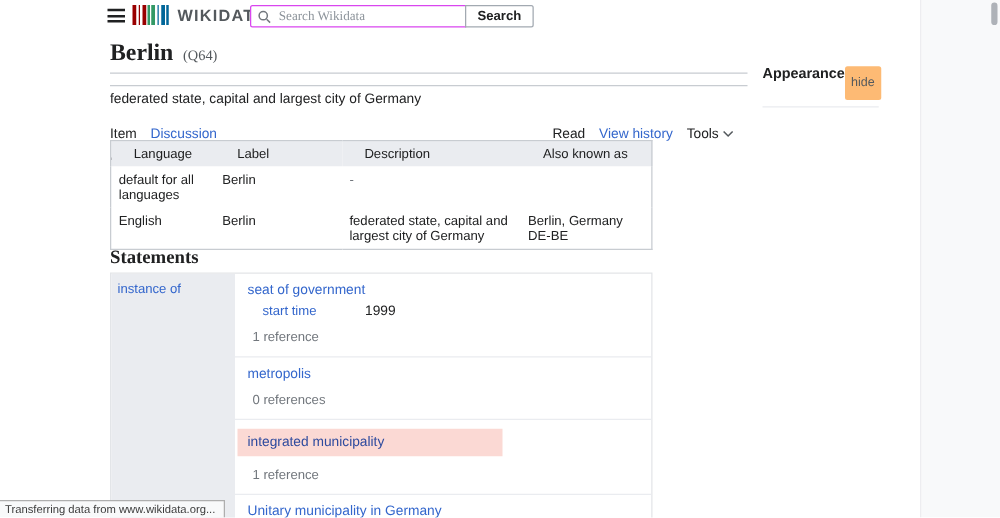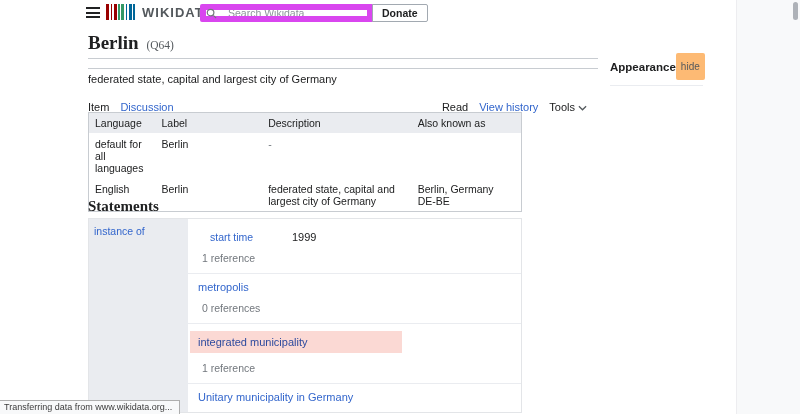--- a/index.html
+++ b/index.html
@@ -25,22 +25,22 @@
   .hamburger { position:absolute; left:86px; top:7px; width:14px; height:11px; cursor:pointer; }
   .hamburger i { position:absolute; left:0; right:0; height:2px; background:#202122; }
   .hamburger i:nth-child(1){ top:0; } .hamburger i:nth-child(2){ top:4.5px; } .hamburger i:nth-child(3){ top:9px; }
 
   .logo { position:absolute; left:106px; top:4px; display:flex; align-items:center; cursor:pointer; }
   .logo-bars { display:flex; align-items:stretch; height:16px; }
   .logo-bars i { display:block; margin-right:1.5px; }
   .logo-word { margin-left:6px; font-weight:bold; font-size:13px; letter-spacing:1px; color:#54595d; }
 
   .search-wrap { position:absolute; left:200px; top:4px; display:flex; }
-  .search-input { width:173px; height:18px; border:6px solid #d946ef; border-radius:2px 0 0 2px;
-    padding:0 4px 0 22px; font-family:Liberation Sans, sans-serif; font-size:10.5px; color:#202122; outline:none; }
+  .search-input { width:173px; height:18px; border:1px solid #d946ef; border-radius:2px 0 0 2px;
+    padding:0 4px 0 22px; font-family:Liberation Serif, serif; font-size:10.5px; color:#202122; outline:none; }
   .search-input::placeholder { color:#8d949b; }
   .search-icon { position:absolute; left:6px; top:4px; }
   .search-btn { height:18px; border:1px solid #a2a9b1; margin-left:-1px; background:#ffffff;
     font-family:"Liberation Sans", sans-serif; font-weight:bold; font-size:10.5px; color:#202122;
     padding:0 9px; border-radius:0 2px 2px 0; cursor:pointer; }
 
   .header-right { position:absolute; left:572px; top:7px; display:flex; gap:9px; align-items:center; white-space:nowrap; }
   .lang-item { display:flex; align-items:center; gap:3px; cursor:pointer; }
   .lang-glyph { font-size:9px; color:#54595d; }
   .lang-label { font-weight:bold; font-size:11px; color:#202122; }
@@ -56,34 +56,34 @@
   .tab-bar { position:absolute; left:88px; top:54px; width:510px; height:15px;
     border-bottom:1px solid #c8ccd1; display:flex; align-items:flex-start; font-size:11px; }
   .tab { margin-right:11px; position:relative; cursor:pointer; padding-bottom:14px;margin-top:47px; }
   .tab.active { color:#202122; }
   .tab.active::after { content:""; position:absolute; left:0; right:0; bottom:-1px; border-bottom:2px solid #202122; }
   .tab-spacer { margin-left:auto; }
   .tools-chevron { margin-left:3px; }
 
   
   .appearance { position:absolute; left:610px; top:53px; width:93px; padding-bottom:5px;
-    border-bottom:1px solid #eaecf0; display:flex; align-items:center; justify-content:space-between; }
+    border-bottom:1px solid #eaecf0; display:flex; justify-content:space-between; }
   .appearance-title { font-weight:bold; font-size:11.5px; color:#202122; }
   .hide-btn { font-size:10px; color:#54595d; background:#fdba74; border:none;
     padding:8px 5px; border-radius:2px; cursor:pointer; font-family:"Liberation Sans", sans-serif; }
 
   
   .desc-block { position:absolute; left:88px; top:74px; line-height:11px; }
   .desc-main { color:#202122; }
   .desc-sub { color:#54595d; margin-top:4px; }
 
   
   .term-table { position:absolute; left:88px; top:112px; width:434px;
     border-collapse:collapse; font-size:10.5px; border:1px solid #c8ccd1; }
-  .term-table th { background:#eaecf0; font-weight:normal; text-align:left; padding:4px 6px; color:#202122; }
+  .term-table th { background:#eaecf0; font-weight:normal; text-align:left; padding:4px 18px; color:#202122; }
   .term-table td { padding:5px 6px 4px 6px; vertical-align:top; line-height:12px; }
   .col-language { width:67px; } .col-label { width:107px; } .col-desc { width:150px; } .col-aka { width:110px; }
   .dash { color:#72777d; }
   .aka-line { display:block; }
 
   
   .statements-heading { position:absolute; left:88px; top:198px;
     font-family:"Liberation Serif", serif; font-size:15px; color:#202122; }
   .statement-group { position:absolute; left:88px; top:218px; width:434px;
     display:flex; border:1px solid #e3e5e8; background:#fff; }
@@ -131,21 +131,21 @@
     </span>
     <span class="logo-word">WIKIDATA</span>
   </div>
 
   <div class="search-wrap">
     <svg class="search-icon" width="11" height="11" viewBox="0 0 12 12">
         <circle cx="5" cy="5" r="3.6" fill="none" stroke="#72777d" stroke-width="1.3"></circle>
         <line x1="8" y1="8" x2="11" y2="11" stroke="#72777d" stroke-width="1.3"></line>
       </svg>
     <input class="search-input" type="text" placeholder="Search Wikidata" style="">
-    <button class="search-btn">Donate</button>
+    <button class="search-btn">Search</button>
   </div>
 
 </div>
 
 <div class="title-block">
   <h1 class="entity-title">Berlin</h1>
   <span class="entity-id">(Q64)</span>
 </div>
 
 <div class="tab-bar">
@@ -206,20 +206,21 @@
 
 <h2 class="statements-heading">Statements</h2>
 
 <div class="statement-group">
   <div class="prop-cell">
     <span class="link prop-link">instance of</span>
   </div>
   <div class="claims">
 
     <div class="claim">
+      <div><span class="link claim-value">seat of government</span></div>
       <div class="qualifier">
         <span class="link qualifier-prop">start time</span>
         <span class="qualifier-val">1999</span>
       </div>
       <div class="references">1 reference</div>
     </div>
 
     <div class="claim">
       <div><span class="link claim-value">metropolis</span></div>
       <div class="references">0 references</div>

